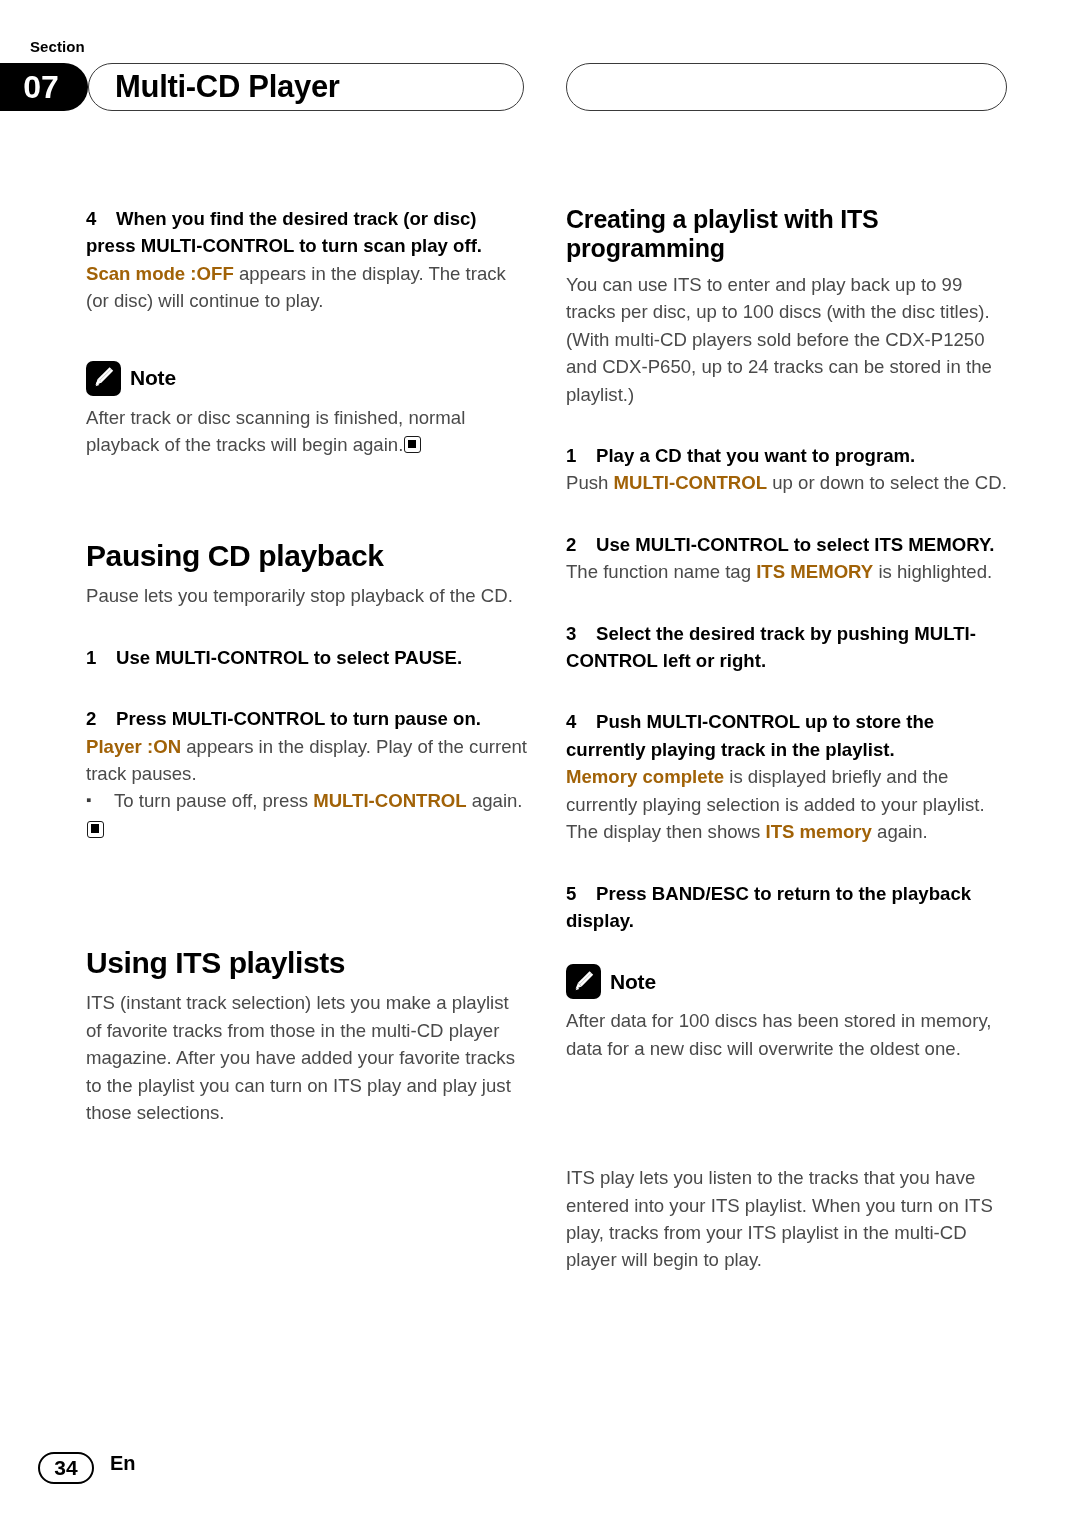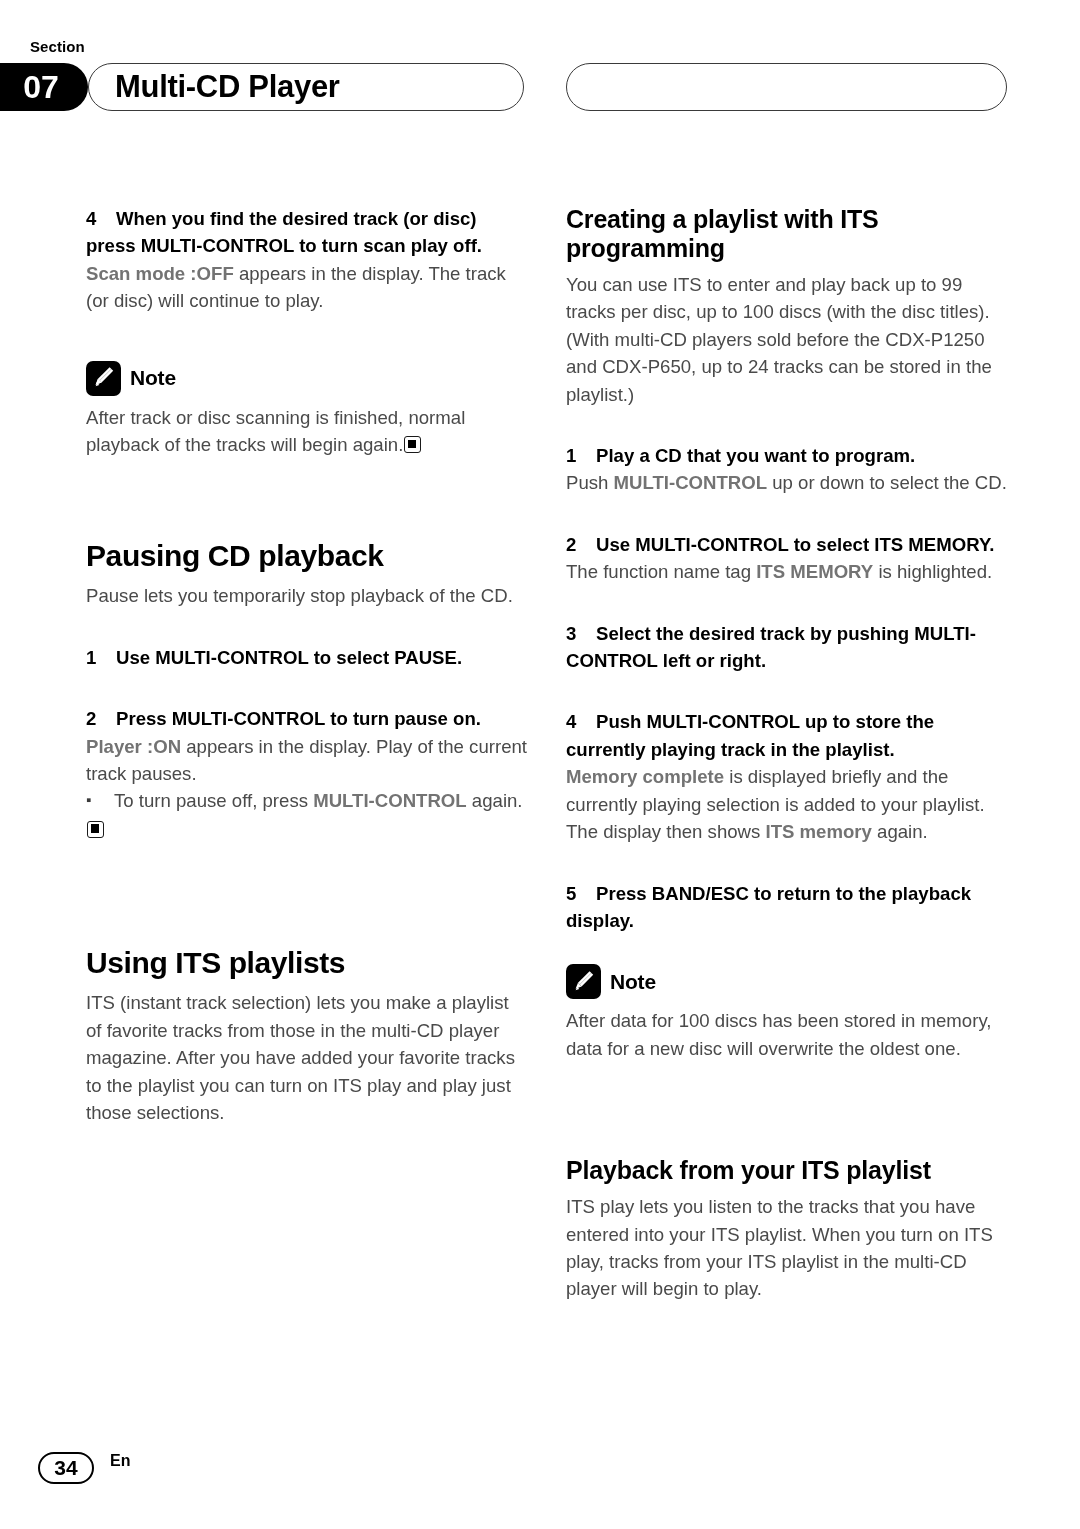--- a/index.html
+++ b/index.html
@@ -103,21 +103,21 @@
   }
   .sub-head {
     color: #000000;
     font-weight: bold;
     font-size: 25px;
     line-height: 29px;
     letter-spacing: -0.2px;
     margin: 0;
   }
   b, .b {
-    color: #737373;
+    color: #a16207;
     font-weight: bold;
   }
 
   
   .step {
     color: #000000;
     font-weight: bold;
     position: relative;
     padding-left: 0;
   }
@@ -210,21 +210,21 @@
     box-sizing: border-box;
     display: flex;
     align-items: center;
     justify-content: center;
     font-size: 21px;
     font-weight: bold;
     color: #000000;
   }
   .lang {
     margin-left: 16px;
-    font-size: 16px;
+    font-size: 20px;
     font-weight: bold;
     color: #000000;
   }
 </style>
 </head>
 <body>
 
 <div class="header">
   <div class="section-label">Section</div>
   <div class="section-badge">07</div>
@@ -343,21 +343,20 @@
     <span class="note-label">Note</span>
   </div>
 
   <div class="sp-8"></div>
 
   <p>After data for 100 discs has been stored in memory, data for a new disc will overwrite the oldest one.</p>
 
   <div class="sp-80"></div>
   <div class="sp-14"></div>
 
-  <p class="sub-head">Playback from your ITS playlist</p>
 
   <div class="sp-8"></div>
 
   <p>ITS play lets you listen to the tracks that you have entered into your ITS playlist. When you turn on ITS play, tracks from your ITS playlist in the multi-CD player will begin to play.</p>
 </div>
 
 <div class="footer">
   <div class="page-pill">34</div>
   <div class="lang">En</div>
 </div>

